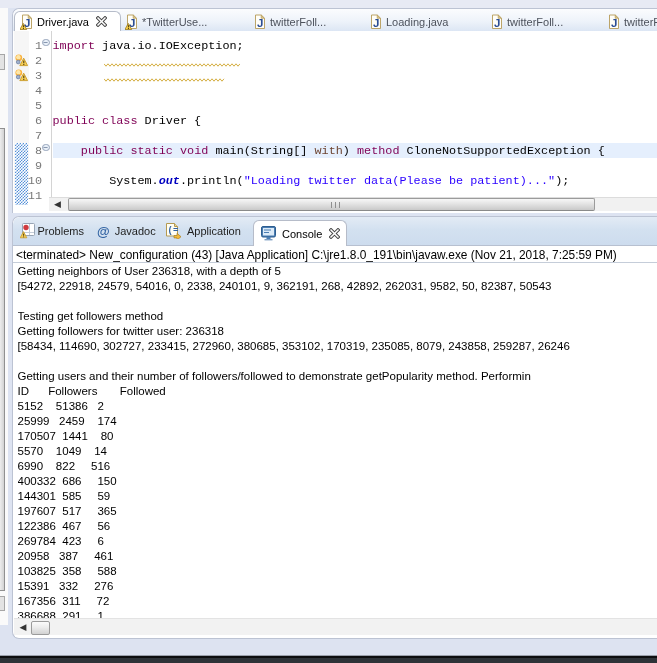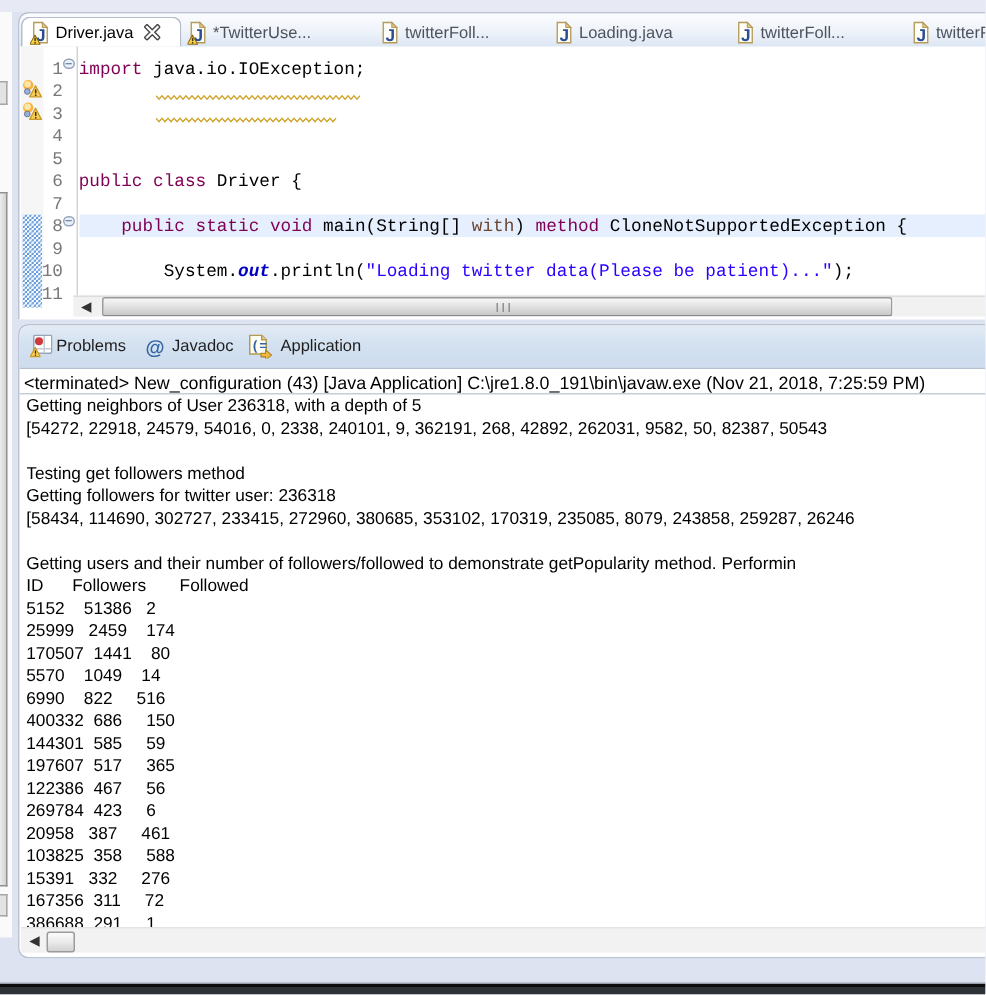--- a/index.html
+++ b/index.html
@@ -180,20 +180,35 @@
   <div class="abs" style="left:152px;top:6px;height:16px;display:flex;align-items:center">
     <svg width="17" height="16" viewBox="0 0 17 16">
       <path d="M1.5 .5 h8 l3 3 v9.5 h-11 z" fill="#fffef4" stroke="#b49a52"></path>
       <path d="M9.5 .5 v3 h3" fill="#e8d49a" stroke="#b49a52"></path>
       <text x="2.5" y="10" font-size="9" font-weight="bold" fill="#3465a4" font-family="Liberation Mono">(=</text>
       <path d="M9 12.5 h3 v-2.2 l4 3.4 l-4 3.4 v-2.2 h-3 z" fill="#f0b93c" stroke="#a97f1f" stroke-width=".7"></path>
     </svg>
     <span class="tabtxt" style="margin-left:5px">Application</span>
   </div>
 
+  <div class="abs" style="left:240px;top:3px;width:94px;height:26px;background:#fff;border:1px solid #b6bcc9;border-bottom:none;border-radius:6px 6px 0 0;display:flex;align-items:center;padding-left:7px">
+    <svg width="15" height="15" viewBox="0 0 15 15">
+      <rect x="0.5" y="0.5" width="14" height="10.5" rx="1.5" fill="#4a7db2" stroke="#2d5d8f"></rect>
+      <rect x="2" y="2" width="11" height="7.5" fill="#dcebf8"></rect>
+      <line x1="3" y1="4" x2="10" y2="4" stroke="#4a7db2"></line>
+      <line x1="3" y1="6.5" x2="8" y2="6.5" stroke="#4a7db2"></line>
+      <rect x="5.5" y="11" width="4" height="2" fill="#4a7db2"></rect>
+      <rect x="3.5" y="13" width="8" height="1.4" fill="#7d9fc4"></rect>
+    </svg>
+    <span class="tabtxt" style="margin-left:6px;color:#000">Console</span>
+    <svg class="xic" width="11" height="11" viewBox="0 0 11 11">
+        <path d="M2 2 L9 9 M9 2 L2 9" stroke="#474747" stroke-width="3.4" stroke-linecap="square"></path>
+        <path d="M2 2 L9 9 M9 2 L2 9" stroke="#fff" stroke-width="1.5" stroke-linecap="square"></path>
+      </svg>
+  </div>
 
   <div class="abs" style="left:3px;top:31px;width:642px;height:14px;font-size:11.9px;color:#000;white-space:nowrap">&lt;terminated&gt; New_configuration (43) [Java Application] C:\jre1.8.0_191\bin\javaw.exe (Nov 21, 2018, 7:25:59 PM)</div>
   <div class="abs" style="left:0;top:45px;width:645px;height:1px;background:#c5cdd9"></div>
 
   <div class="abs mono" style="left:4.5px;top:47px;width:641px;height:354px;overflow:hidden;font-size:11.5px;line-height:15px;color:#000">Getting neighbors of User 236318, with a depth of 5
 [54272, 22918, 24579, 54016, 0, 2338, 240101, 9, 362191, 268, 42892, 262031, 9582, 50, 82387, 50543
 
 Testing get followers method
 Getting followers for twitter user: 236318
 [58434, 114690, 302727, 233415, 272960, 380685, 353102, 170319, 235085, 8079, 243858, 259287, 26246

